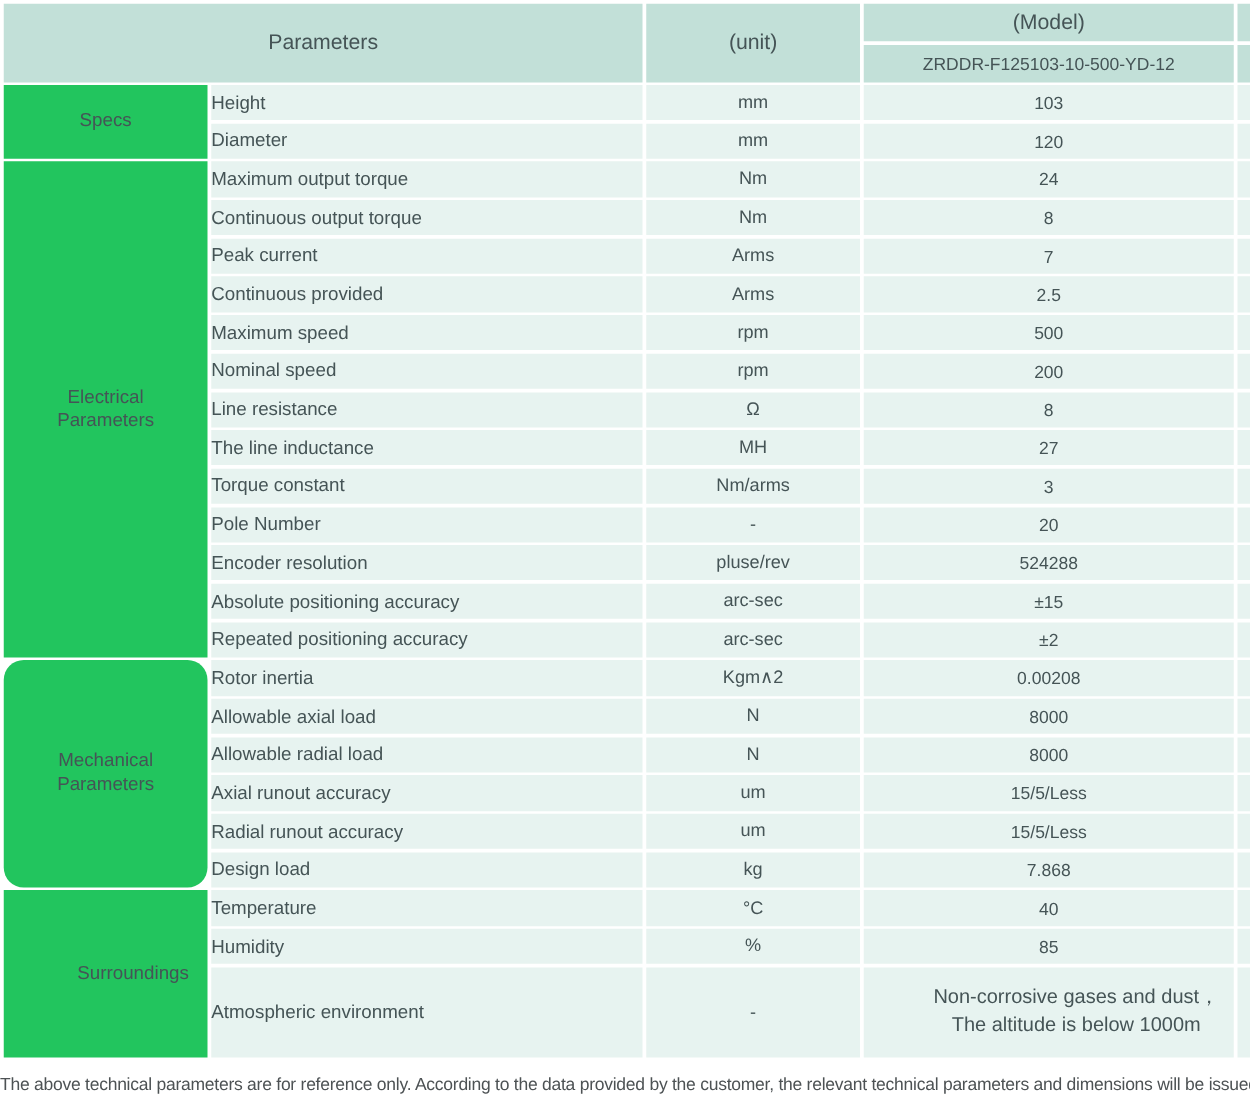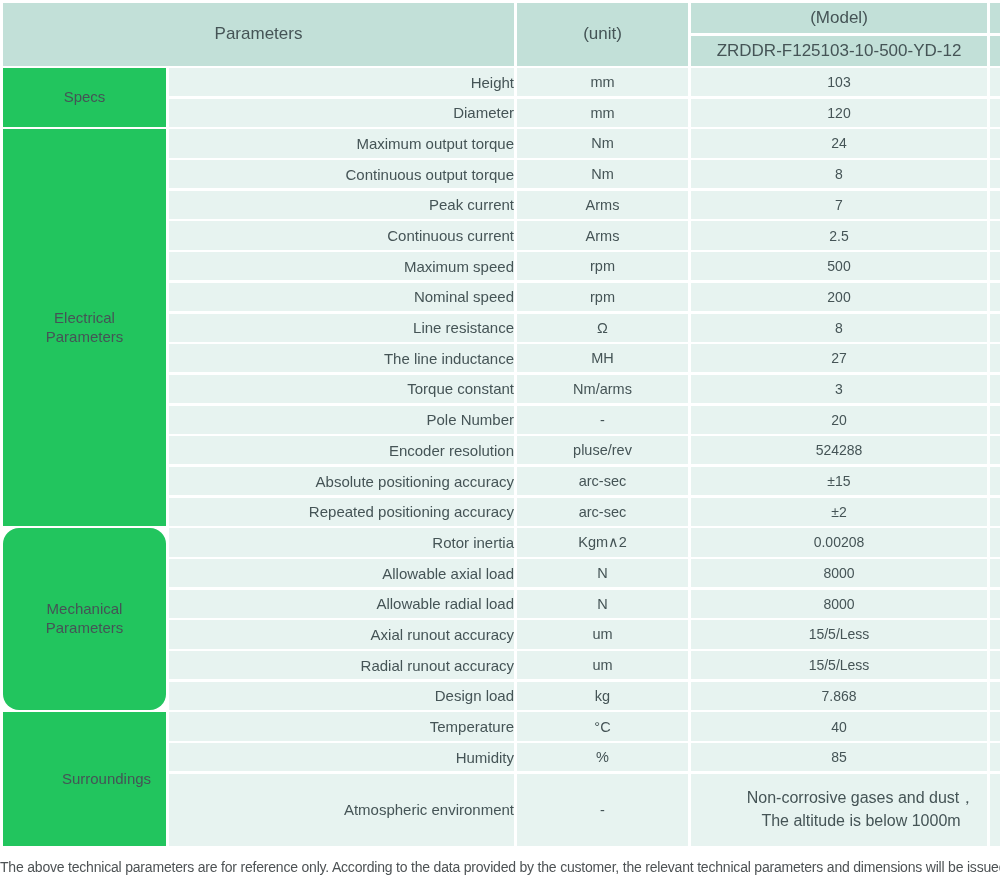--- a/index.html
+++ b/index.html
@@ -29,30 +29,30 @@
     text-align: center;
     font-size: 14px;
     color: #455456;
   }
 
   
   .hcell { background: #c2e0d8; }
   .h-params { grid-column: 1 / 3; grid-row: 1 / 3; font-size: 17px; }
   .h-unit   { grid-column: 3 / 4; grid-row: 1 / 3; font-size: 17px; }
   .h-model  { grid-column: 4 / 5; grid-row: 1 / 2; font-size: 17px; }
-  .h-modelnum { grid-column: 4 / 5; grid-row: 2 / 3; font-size: 17px; }
+  .h-modelnum { grid-column: 4 / 5; grid-row: 2 / 3; font-size: 14px; }
   .h-strip1 { grid-column: 5 / 6; grid-row: 1 / 2; }
   .h-strip2 { grid-column: 5 / 6; grid-row: 2 / 3; }
 
   
   .cat { background: #22c55e; font-size: 15px; }
   .cat .cat-label { display: inline-block; max-width: 122px; line-height: 1.25; }
 
   
-  .param { justify-content: flex-end; text-align: left; font-size: 15px; }
+  .param { justify-content: flex-start; text-align: left; font-size: 15px; }
   .unit  { font-size: 14.5px; }
   .value { font-size: 14px; }
   .value .vline { display: block; line-height: 1.4; font-size: 16px; padding-left: 44px; }
 
   .footer-note {
     width: 1000px;
     margin-left: -3px;
     margin-top: 13px;
     text-align: center;
     font-size: 14px;
@@ -132,21 +132,21 @@
         <span>Peak current</span>
       </div>
       <div class="cell unit">
         <span>Arms</span>
       </div>
       <div class="cell value">
         <span>7</span>
       </div>
       <div class="cell strip"></div>
       <div class="cell param">
-        <span>Continuous current</span>
+        <span>Continuous provided</span>
       </div>
       <div class="cell unit">
         <span>Arms</span>
       </div>
       <div class="cell value">
         <span>2.5</span>
       </div>
       <div class="cell strip"></div>
       <div class="cell param">
         <span>Maximum speed</span>

